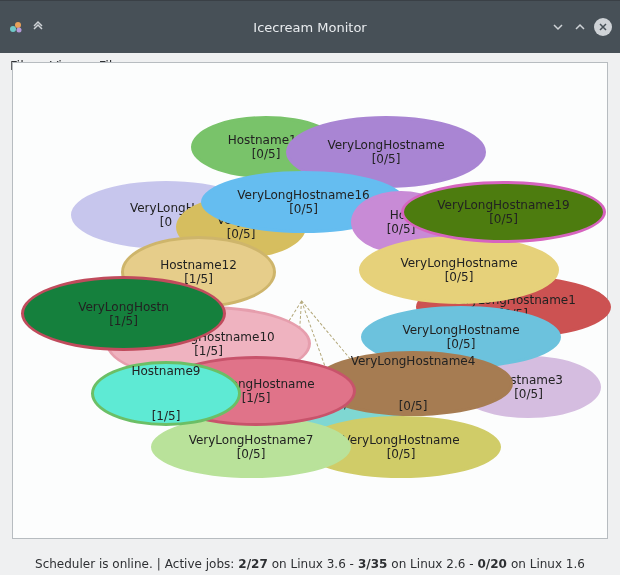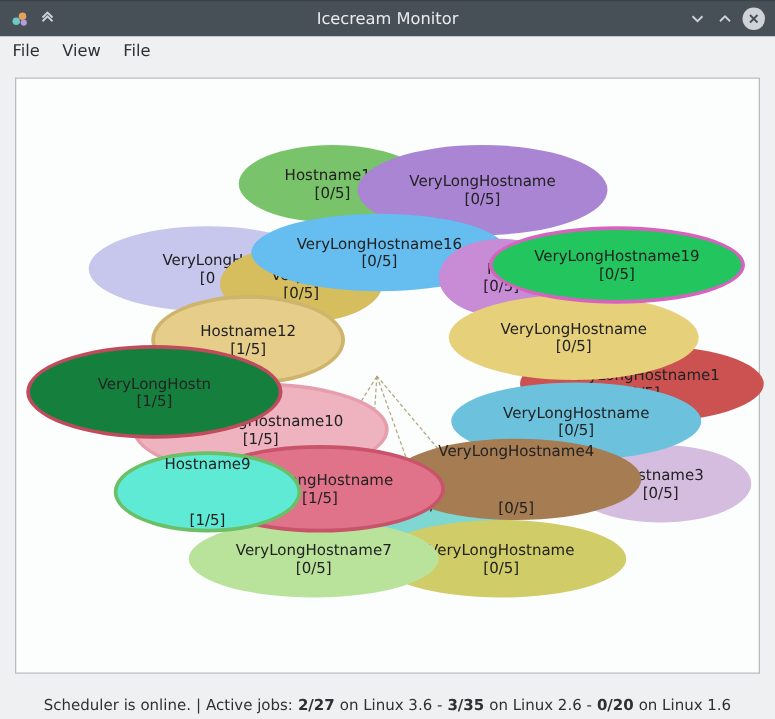--- a/index.html
+++ b/index.html
@@ -1,17 +1,17 @@
 <!DOCTYPE html>
 <html><head>
 <meta charset="utf-8">
 <style>
   html,body{margin:0;padding:0;width:620px;height:575px;font-family:"DejaVu Sans",sans-serif;font-size:13px;color:#2e3033;background:#eff0f1;overflow:hidden}
   
-  .titlebar{height:28px;background:#475057;color:#e9ecef;display:flex;align-items:center;padding:0 8px;position:relative;border-top:1px solid #3a4046}
+  .titlebar{height:28px;background:#475057;color:#e9ecef;display:flex;align-items:center;padding:12px 8px;position:relative;border-top:1px solid #3a4046}
   .titlebar .left-icons{display:flex;gap:6px;align-items:center}
   .titlebar .title{position:absolute;left:0;right:0;text-align:center;font-size:13px;pointer-events:none}
   .titlebar .right-icons{margin-left:auto;display:flex;gap:6px;align-items:center}
   .tb-icon{width:16px;height:16px;display:inline-flex;align-items:center;justify-content:center}
   .tb-circle{width:18px;height:18px;border-radius:50%;background:#cfd3d7;display:inline-flex;align-items:center;justify-content:center}
   
   .menubar{height:24px;background:#eff0f1;display:flex;align-items:center;padding:0 10px;gap:18px;font-size:13px;border-bottom:1px solid #eff0f1}
   .menubar span{cursor:default}
   
   .canvas-frame{position:absolute;left:12px;right:12px;top:62px;bottom:36px;border:1px solid #b7bcc0;background:#fcfdfd}
@@ -88,21 +88,21 @@
         <span class="cnt">[0/5]</span>
       </div>
       <div class="node" style="left: 188px; top: 108px; width: 205px; height: 62px; background: rgb(101, 189, 240); border: 3px solid rgb(101, 189, 240); z-index: 12;">
         <span class="lbl">VeryLongHostname16</span>
         <span class="cnt">[0/5]</span>
       </div>
       <div class="node" style="left: 338px; top: 128px; width: 100px; height: 62px; background: rgb(200, 139, 214); border: 3px solid rgb(200, 139, 214); z-index: 13;">
         <span class="lbl">Hos</span>
         <span class="cnt">[0/5]</span>
       </div>
-      <div class="node" style="left: 378px; top: 118px; width: 205px; height: 62px; background: #22c55e; border: 3px solid rgb(214, 100, 191); z-index: 20;">
+      <div class="node" style="left: 388px; top: 118px; width: 205px; height: 62px; background: #4d7c0f; border: 3px solid rgb(214, 100, 191); z-index: 20;">
         <span class="lbl">VeryLongHostname19</span>
         <span class="cnt">[0/5]</span>
       </div>
       <div class="node" style="left: 58px; top: 118px; width: 190px; height: 68px; background: rgb(199, 198, 237); border: 3px solid rgb(199, 198, 237); z-index: 10;">
         <span class="lbl">VeryLongHo</span>
         <span class="cnt">[0</span>
       </div>
       <div class="node" style="left: 163px; top: 133px; width: 130px; height: 62px; background: rgb(214, 190, 95); border: 3px solid rgb(214, 190, 95); z-index: 11;">
         <span class="lbl">VeryLon</span>
         <span class="cnt">[0/5]</span>

